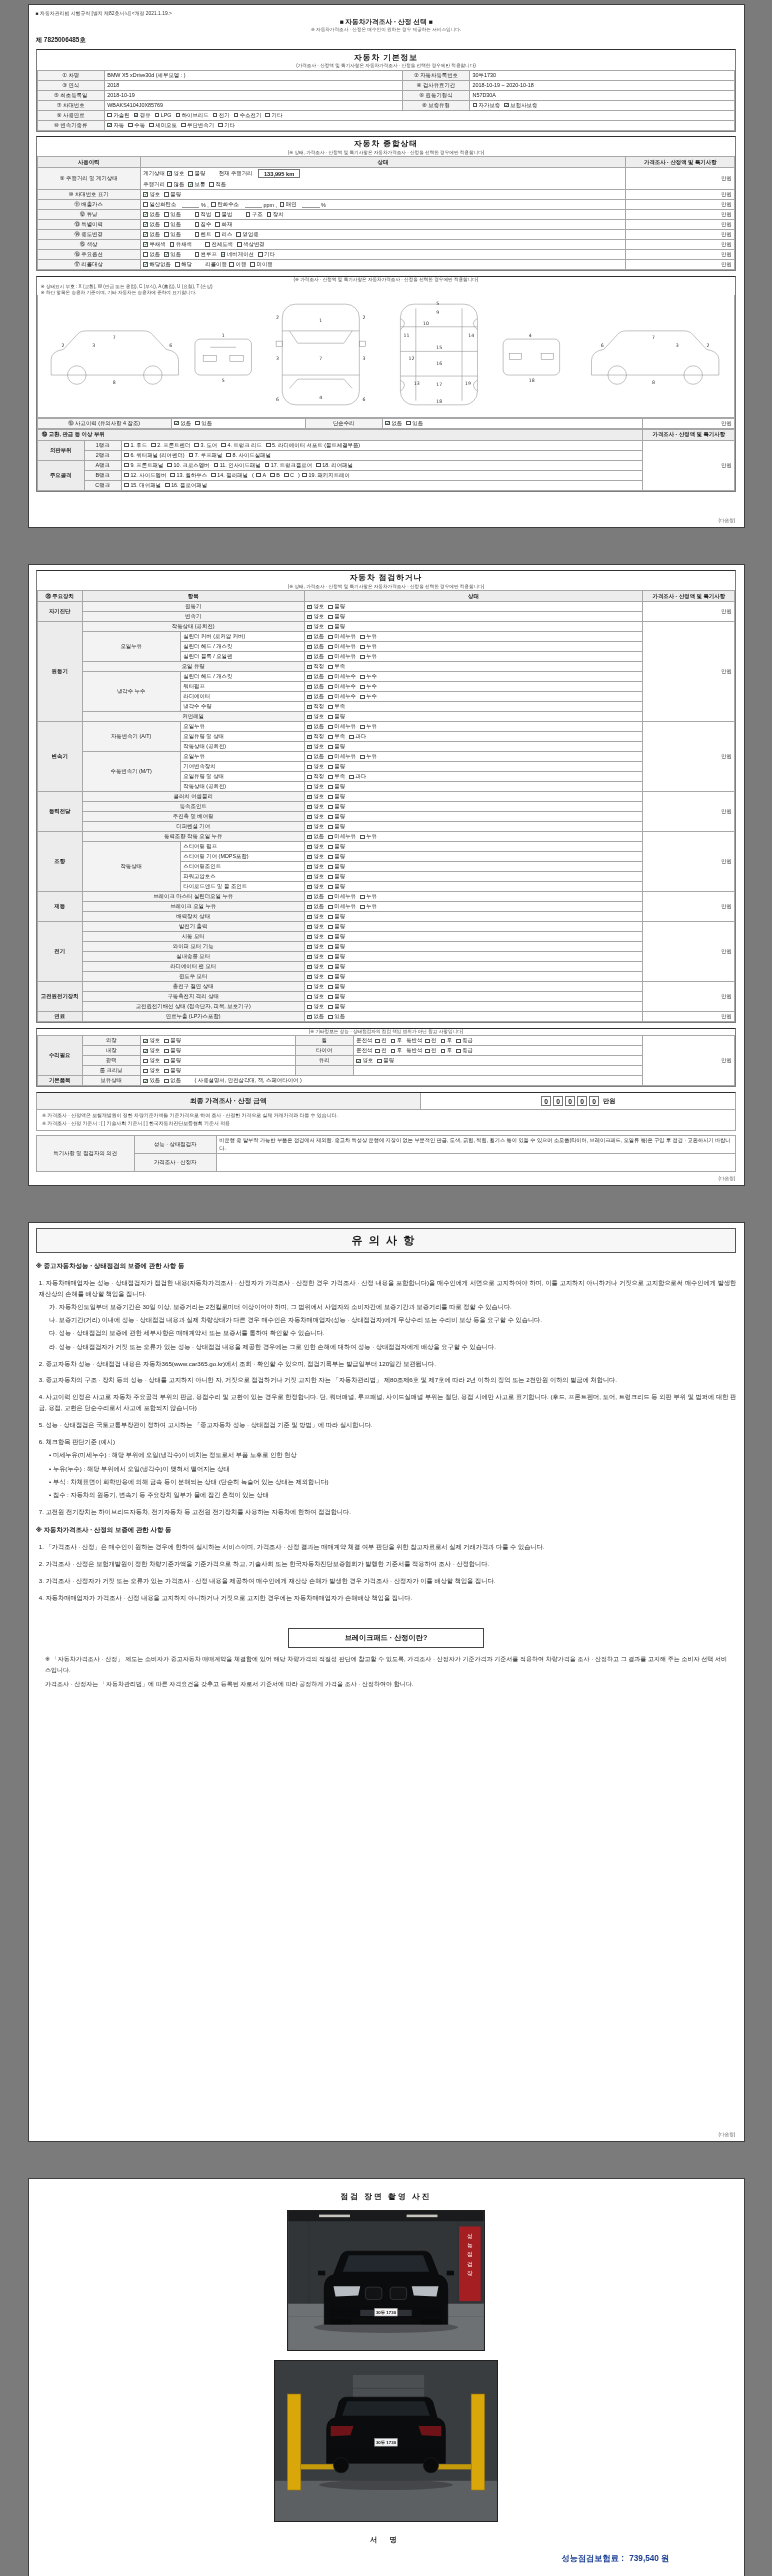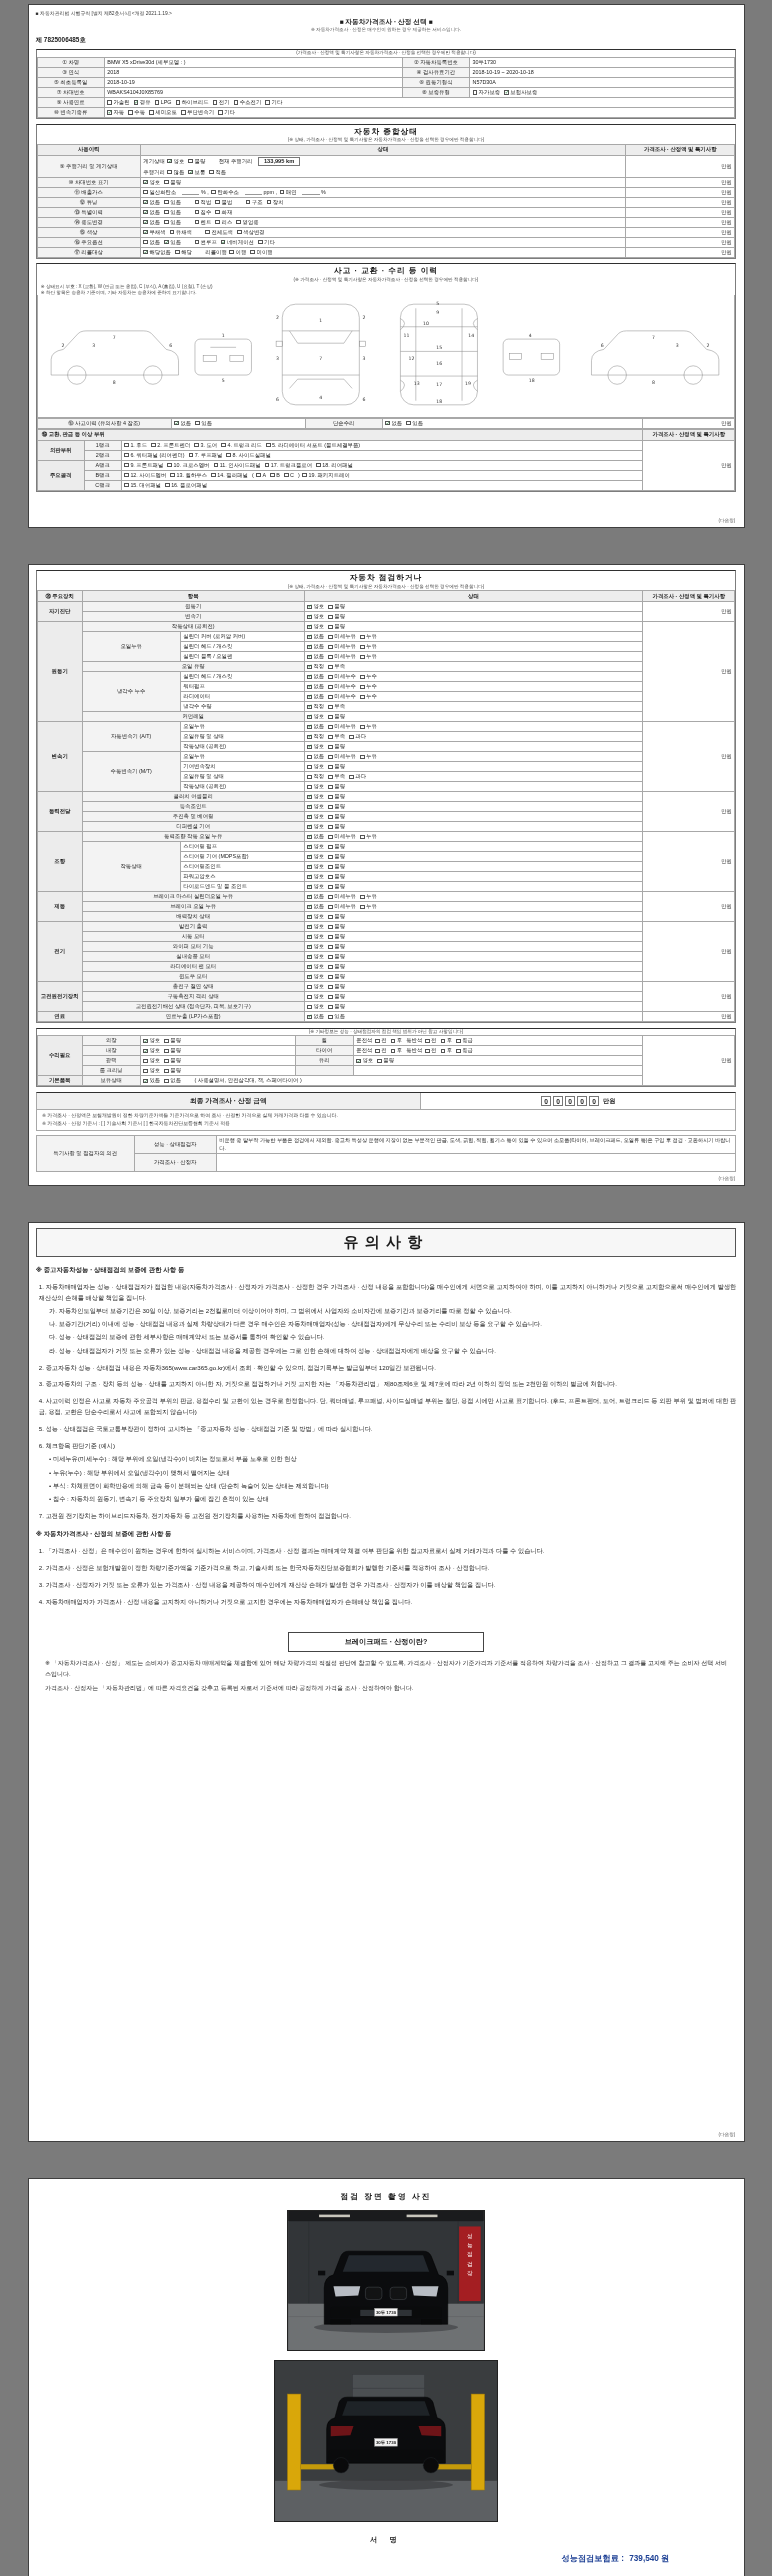--- a/index.html
+++ b/index.html
@@ -38,21 +38,21 @@
 .diagram{border:0.5px solid #a8a8a8;border-top:none;padding:3.1px 2.1px;background:#fff}
 
 .fp-row{display:flex;border:0.5px solid #a8a8a8;border-top:1px solid #2f2f2f;margin-top:4.6px}
 .fp-label{flex:0 0 55%;background:#f0f0f0;text-align:center;font-weight:bold;font-size:6.7px;padding:3.6px;border-right:0.5px solid #a8a8a8}
 .fp-value{flex:1;display:flex;align-items:center;justify-content:center;gap:3.6px;font-size:6.2px;font-weight:bold}
 .digit{border:0.5px solid #777;width:10.3px;height:10.3px;display:inline-flex;align-items:center;justify-content:center;font-weight:bold;font-size:6.7px}
 .fp-notes{border:0.5px solid #a8a8a8;border-top:none;font-size:4.9px;padding:2.1px 5.2px;color:#333;line-height:1.6}
 .op-text{font-size:5.2px;line-height:1.45;color:#222}
 .page-next{position:absolute;right:8.2px;bottom:4.1px;font-size:4.6px;color:#555}
 
-.nt-title{border:0.5px solid #555;text-align:center;font-size:15px;font-weight:bold;padding:3.6px;letter-spacing:6.2px;margin-bottom:8.2px;background:#f7f7f7}
+.nt-title{border:0.5px solid #555;text-align:center;font-size:11px;font-weight:bold;padding:3.6px;letter-spacing:6.2px;margin-bottom:8.2px;background:#f7f7f7}
 .nt-h{font-weight:bold;font-size:6.4px;margin:9.3px 0 3.1px}
 .nt-n1{font-size:6.2px;line-height:1.8;margin:5.7px 0 0 3.1px;text-align:justify}
 .nt-n2{font-size:6.2px;line-height:1.8;margin:2.1px 0 0 13.4px;text-align:justify}
 .nt-b{font-size:6.2px;line-height:1.8;margin:2.1px 0 0 13.4px}
 .nt-box{border:0.8px solid #444;width:196px;margin:25px auto 6.2px;text-align:center;font-weight:bold;font-size:7.2px;padding:4.1px}
 .nt-boxtext{font-size:6px;line-height:1.75;margin:4.1px 9.3px;text-align:justify}
 
 .photo-title{text-align:center;font-weight:bold;font-size:7.7px;letter-spacing:2.1px;margin:7.2px 0 8.2px}
 .photos{display:flex;flex-direction:column;align-items:center;gap:9.3px}
 .photo-frame{border:0.5px solid #222;line-height:0}
@@ -63,20 +63,21 @@
 </head>
 <body>
 
 <div class="page" style="min-height:524px">
   <div class="form-ref">■ 자동차관리법 시행규칙 [별지 제82호서식] &lt;개정 2021.1.19.&gt;</div>
   <div class="doc-sub">■ 자동차가격조사 · 산정 선택 ■</div>
   <div class="doc-sub-note">※ 자동차가격조사 · 산정은 매수인이 원하는 경우 제공하는 서비스입니다.</div>
   <div class="doc-no">제 7825006485호</div>
 
   <div class="sec">
+    <div class="sec-hd">자동차 기본정보</div>
     <div class="sec-note">(가격조사 · 산정액 및 특기사항은 자동차가격조사 · 산정을 선택한 경우에만 적용합니다)</div>
     <table>
         <tbody id="basic-table">
           <tr>
             <td class="lbl" style="width:67px">① 차명</td>
             <td class="val">BMW X5 xDrive30d   (세부모델 : )</td>
             <td class="lbl" style="width:67px">② 자동차등록번호</td>
             <td class="val">30두1730</td>
           </tr>
           <tr>
@@ -426,21 +427,20 @@
                 </span>
               </span>
             </td>
             <td class="price">만원</td>
           </tr>
         </tbody>
       </table>
   </div>
 
   <div class="sec">
-    <div class="sec-hd">사고 · 교환 · 수리 등 이력</div>
     <div class="sec-note">(※ 가격조사 · 산정액 및 특기사항은 자동차가격조사 · 산정을 선택한 경우에만 적용합니다)</div>
     <div class="sec-note2">※ 상태표시 부호 : X (교환), W (판금 또는 용접), C (부식), A (흠집), U (요철), T (손상)</div>
     <div class="sec-note2">※ 하단 항목은 승용차 기준이며, 기타 자동차는 승용차에 준하여 표기합니다.</div>
     <div class="diagram">
       <svg width="690" height="113" viewBox="0 0 1340 220">
         <g stroke="#8a8a8a" fill="none" stroke-width="1">
 
           <path d="M20,150 L20,120 Q20,104 44,100 L70,72 Q76,64 88,64 L200,64 Q212,64 218,72 L244,100 Q268,104 268,122 L268,150 Z"></path>
           <circle cx="70" cy="150" r="18"></circle>
             <circle cx="218" cy="150" r="18"></circle>

